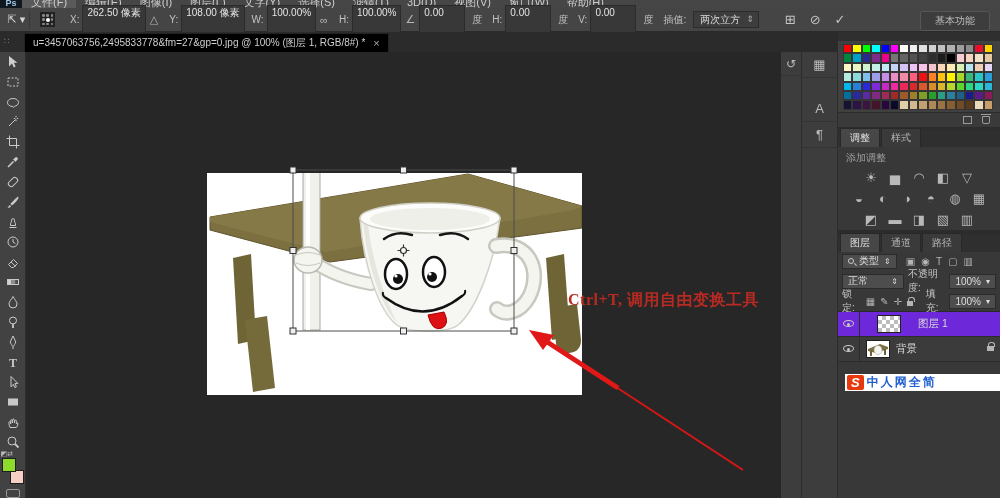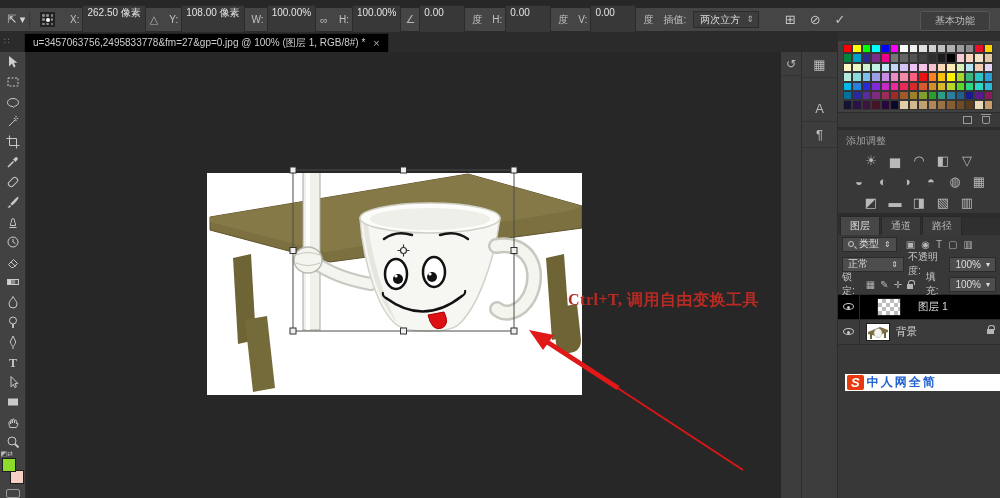--- a/index.html
+++ b/index.html
@@ -93,41 +93,55 @@
   .lyr-ficons { display:flex; gap:6px; margin-left:4px; color:#b5b5b5; font-size:10px; }
   .lyr-blend { display:flex; align-items:center; gap:4px; padding:2px 4px; height:21px; color:#c5c5c5; font-size:10px; }
   .lyr-lock { display:flex; align-items:center; gap:5px; padding:2px 4px; height:19px; color:#c5c5c5; font-size:10px; }
   .lock-glyphs { display:flex; gap:5px; color:#b5b5b5; font-size:10px; }
   .padlock { position:relative; width:7px; height:5px; background:#b5b5b5; display:inline-block; margin-top:4px; }
   .padlock::before { content:""; position:absolute; left:1px; top:-4px; width:5px; height:4px;
     border:1px solid #b5b5b5; border-bottom:none; border-radius:3px 3px 0 0; }
   .layer-rows { border-top:1px solid #2a2a2a; }
   .layer-row { height:25px; display:flex; align-items:center; border-bottom:1px solid #2c2c2c;
     background:#3b3b3b; color:#d8d8d8; font-size:10.5px; position:relative; }
-  .layer-row.selected { background:#000000;gap:11px; }
+  .layer-row.selected { background:#6d28d9;gap:11px; }
   .eye-cell { width:22px; height:100%; border-right:1px solid #2c2c2c; display:flex; align-items:center; justify-content:center; }
   .eye { position:relative; width:11px; height:7px; border:1px solid #c9c9c9; border-radius:50%; }
   .eye::after { content:""; position:absolute; left:3px; top:1.5px; width:3px; height:3px; background:#c9c9c9; border-radius:50%; }
   .thumb { width:24px; height:18px; margin:0 6px; border:1px solid #1f1f1f; background:#fff; overflow:hidden; }
   .thumb.checker { background-image:linear-gradient(45deg,#bdbdbd 25%,transparent 25%,transparent 75%,#bdbdbd 75%),
     linear-gradient(45deg,#bdbdbd 25%,#fff 25%,#fff 75%,#bdbdbd 75%); background-size:8px 8px; background-position:0 0,4px 4px; }
   .layer-lock { position:absolute; right:6px; top:5px; }
 
   
   .watermark { position:absolute; left:7px; top:342px; width:155px; height:17px; background:#fff;
     display:flex; align-items:center; overflow:hidden; }
   .wm-logo { background:#e8380d; color:#fff; font-weight:bold; font-style:italic; font-size:13px;
     padding:0 4px; height:15px; line-height:15px; margin:0 3px 0 2px; border-radius:2px; }
   .wm-text { color:#1f5fd0; font-weight:bold; font-size:12px; letter-spacing:2px; white-space:nowrap; }
 </style>
 </head>
 <body>
 
 <div id="app">
 
+  <div class="menubar">
+    <div class="ps-logo">Ps</div>
+  <span class="menu-item">文件(F)</span>
+      <span class="menu-item">编辑(E)</span>
+      <span class="menu-item">图像(I)</span>
+      <span class="menu-item">图层(L)</span>
+      <span class="menu-item">文字(Y)</span>
+      <span class="menu-item">选择(S)</span>
+      <span class="menu-item">滤镜(T)</span>
+      <span class="menu-item">3D(D)</span>
+      <span class="menu-item">视图(V)</span>
+      <span class="menu-item">窗口(W)</span>
+      <span class="menu-item">帮助(H)</span>
+    </div>
 
   <div class="optionsbar">
     <div class="ob-toolicon">⇱ ▾</div>
     <div class="refpoint">
       <i></i>
         <i></i>
         <i></i>
         <i></i>
         <i class="c"></i>
         <i></i>
@@ -492,20 +506,24 @@
         <span class="swatch" style="background: rgb(111, 76, 38);"></span>
         <span class="swatch" style="background: rgb(90, 58, 28);"></span>
         <span class="swatch" style="background: rgb(234, 217, 184);"></span>
         <span class="swatch" style="background: rgb(199, 158, 107);"></span>
       </div>
     <div class="panel-footer">
       <span class="mini-ic"></span>
       <span class="mini-ic trash"></span>
     </div>
     <div style="height:3px;background:#2c2c2c"></div>
+    <div class="panel-tabs" id="adj-tabs">
+        <span class="panel-tab active">调整</span>
+        <span class="panel-tab">样式</span>
+      </div>
     <div class="adj-hint">添加调整</div>
     <div id="adj-rows">
         <div class="adj-row">
           <span class="adj-ic">☀</span>
           <span class="adj-ic">▅</span>
           <span class="adj-ic">◠</span>
           <span class="adj-ic">◧</span>
           <span class="adj-ic">▽</span>
         </div>
         <div class="adj-row">

